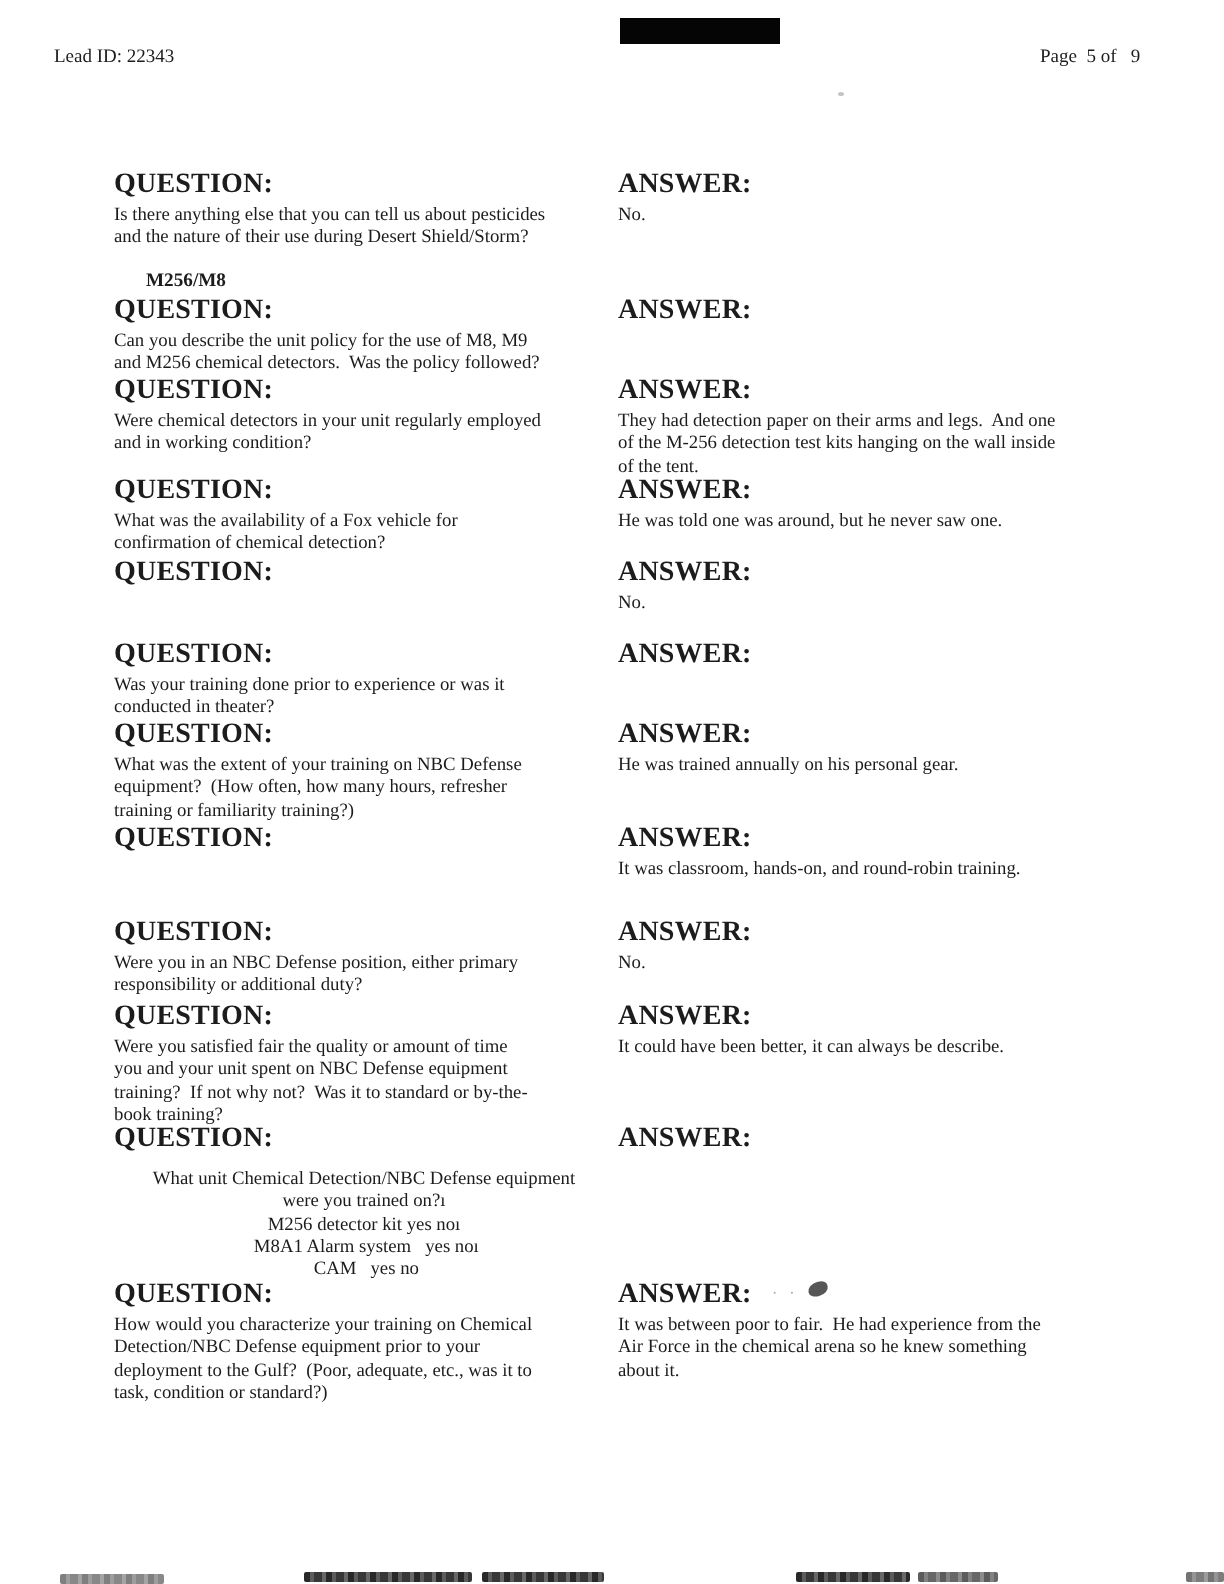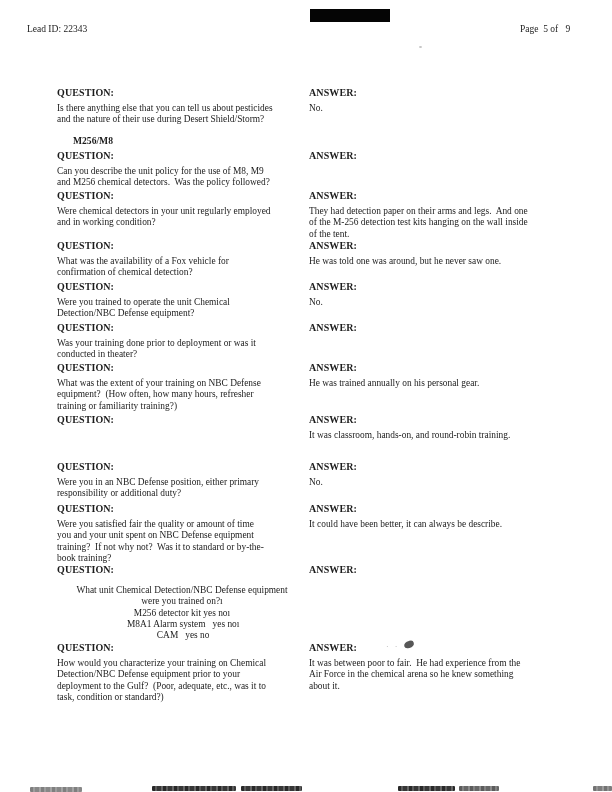--- a/index.html
+++ b/index.html
@@ -24,21 +24,21 @@
   .scrib{position:absolute;left:386px;top:641px;width:34px;height:9px;}
   .scrib .dots{position:absolute;left:0;top:1px;font-size:8px;color:#a9a9a9;letter-spacing:2px;white-space:pre;}
   .scrib .blot{position:absolute;left:18px;top:0;width:10px;height:7px;background:#3a3a3a;
                border-radius:60% 40% 55% 45%;transform:rotate(-14deg);opacity:.85;}
 
   
   .sec{position:absolute;left:57px;font-weight:bold;font-size:9.6px;line-height:11px;margin-left:16px;}
   .qa{position:absolute;left:57px;width:530px;}
   .qcol{width:250px;}
   .acol{position:absolute;left:252px;top:0;width:264px;}
-  .hd{font-weight:bold;font-size:10px;line-height:12px;margin-bottom:4px;letter-spacing:.1px;}
+  .hd{font-weight:bold;font-size:14px;line-height:12px;margin-bottom:4px;letter-spacing:.1px;}
   .tx{font-size:9.4px;line-height:11.3px;white-space:pre-wrap;}
   .mt3{margin-top:9px;text-align:center;}
 </style>
 </head>
 <body>
 
 <div class="page">
 
   <div class="lead-id">Lead ID: 22343</div>
   <div class="page-num">Page  5 of   9</div>
@@ -94,33 +94,31 @@
     </div>
     <div class="acol">
       <div class="hd">ANSWER:</div>
       <div class="tx">He was told one was around, but he never saw one.</div>
     </div>
   </div>
 
   <div class="qa" style="top:281px">
     <div class="qcol">
       <div class="hd">QUESTION:</div>
-      <div class="tx">Were you trained to operate the unit Chemical
-Detection/NBC Defense equipment?</div>
     </div>
     <div class="acol">
       <div class="hd">ANSWER:</div>
       <div class="tx">No.</div>
     </div>
   </div>
 
   <div class="qa" style="top:322px">
     <div class="qcol">
       <div class="hd">QUESTION:</div>
-      <div class="tx">Was your training done prior to deployment or was it
+      <div class="tx">Was your training done prior to experience or was it
 conducted in theater?</div>
     </div>
     <div class="acol">
       <div class="hd">ANSWER:</div>
       <div class="tx"></div>
     </div>
   </div>
 
   <div class="qa" style="top:362px">
     <div class="qcol">

